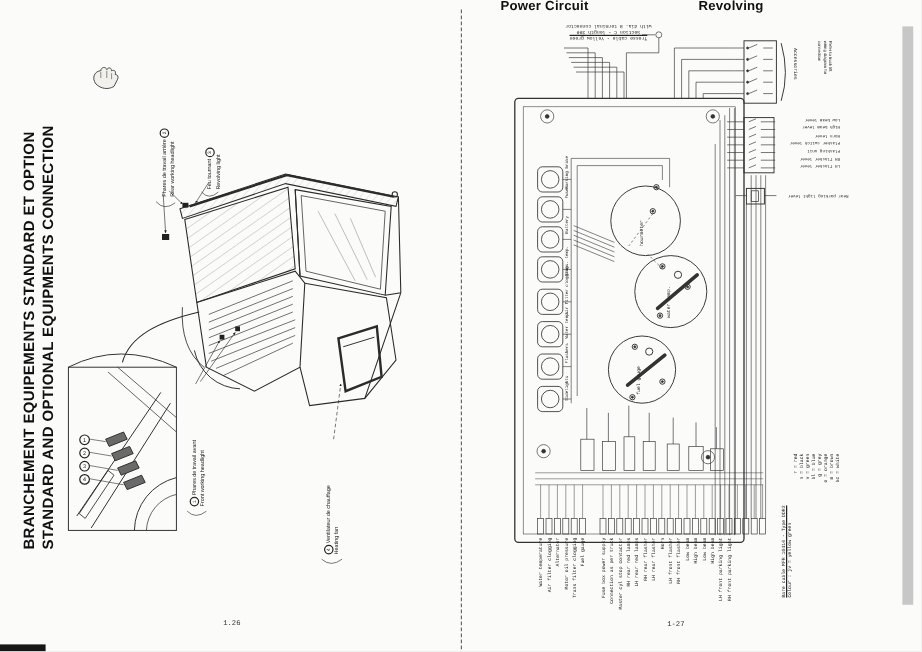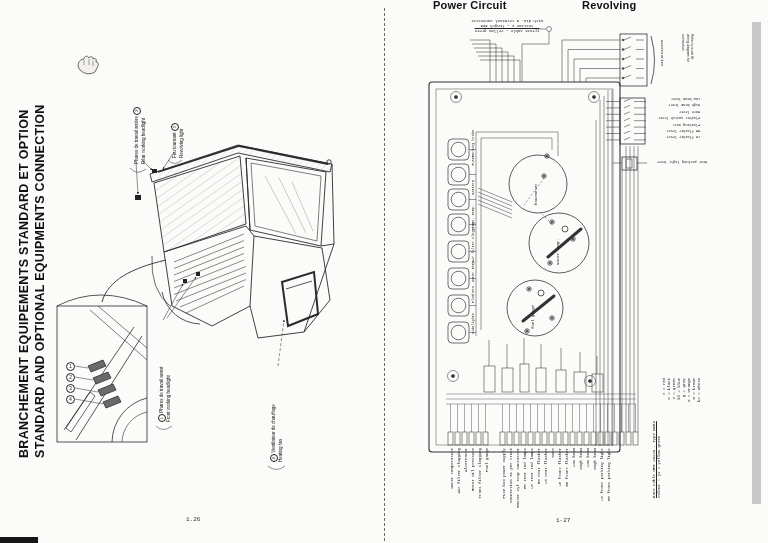--- a/index.html
+++ b/index.html
@@ -282,21 +282,21 @@
     <div>Heating fan</div>
   </div>
 
   <span class="cnumB" style="left:66px;top:362px">1</span>
   <span class="cnumB" style="left:66px;top:373px">2</span>
   <span class="cnumB" style="left:66px;top:384px">3</span>
   <span class="cnumB" style="left:66px;top:395px">4</span>
 
   <div class="abs t6 mono" style="left:186px;top:516px">1.26</div>
 
-  <div class="abs hdr" style="left:433px;top:0">Power Circuit</div>
+  <div class="abs hdr" style="left:417px;top:0">Power Circuit</div>
   <div class="abs hdr" style="left:582px;top:0">Revolving</div>
 
   <div class="rot180" style="left:448px;top:18px;width:118px;text-align:center">
     <div class="t4 mono ul">Tresse cable - Yellow green</div>
     <div class="t4 mono">Section C - length 300</div>
     <div class="t4 mono">with dia. 8 terminal connector</div>
   </div>
 
   <div class="rotcw t4 mono" style="left:664px;top:40px">Accessories</div>
   <div class="rotcw" style="left:694px;top:34px;width:58px">

